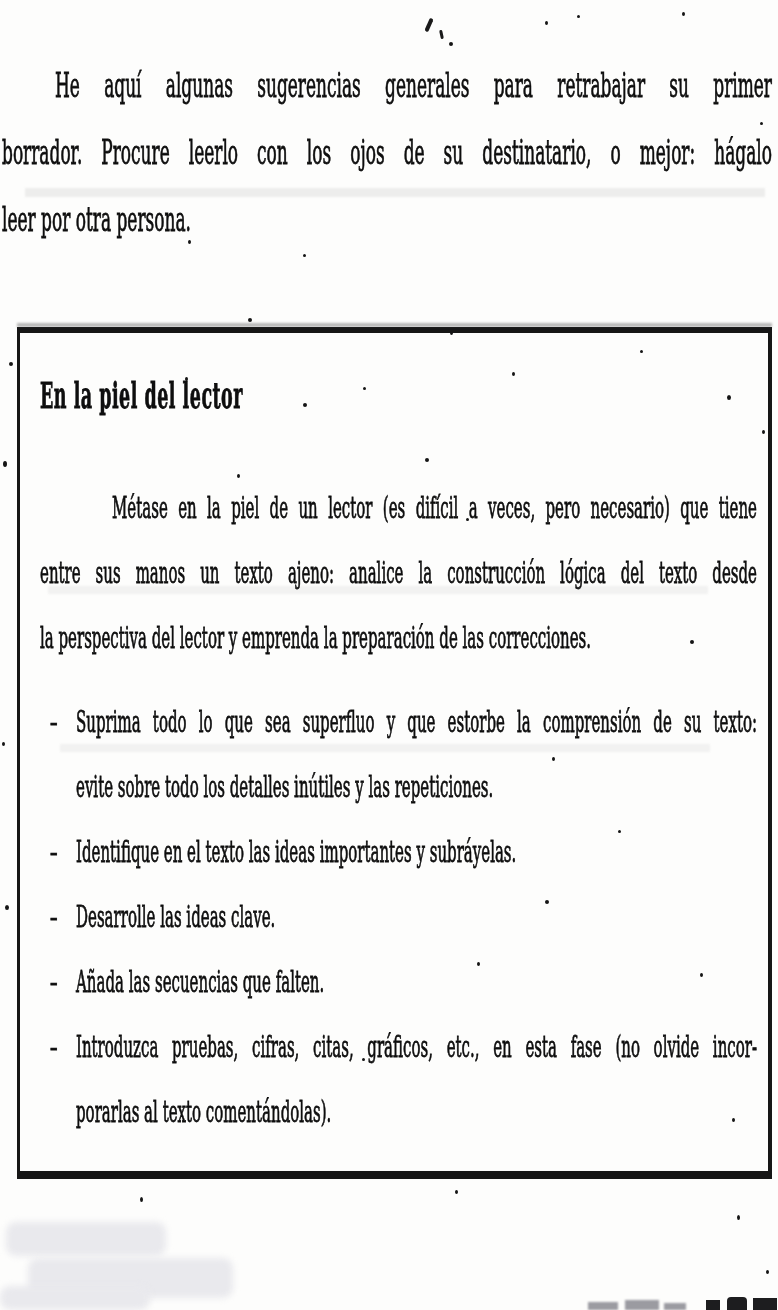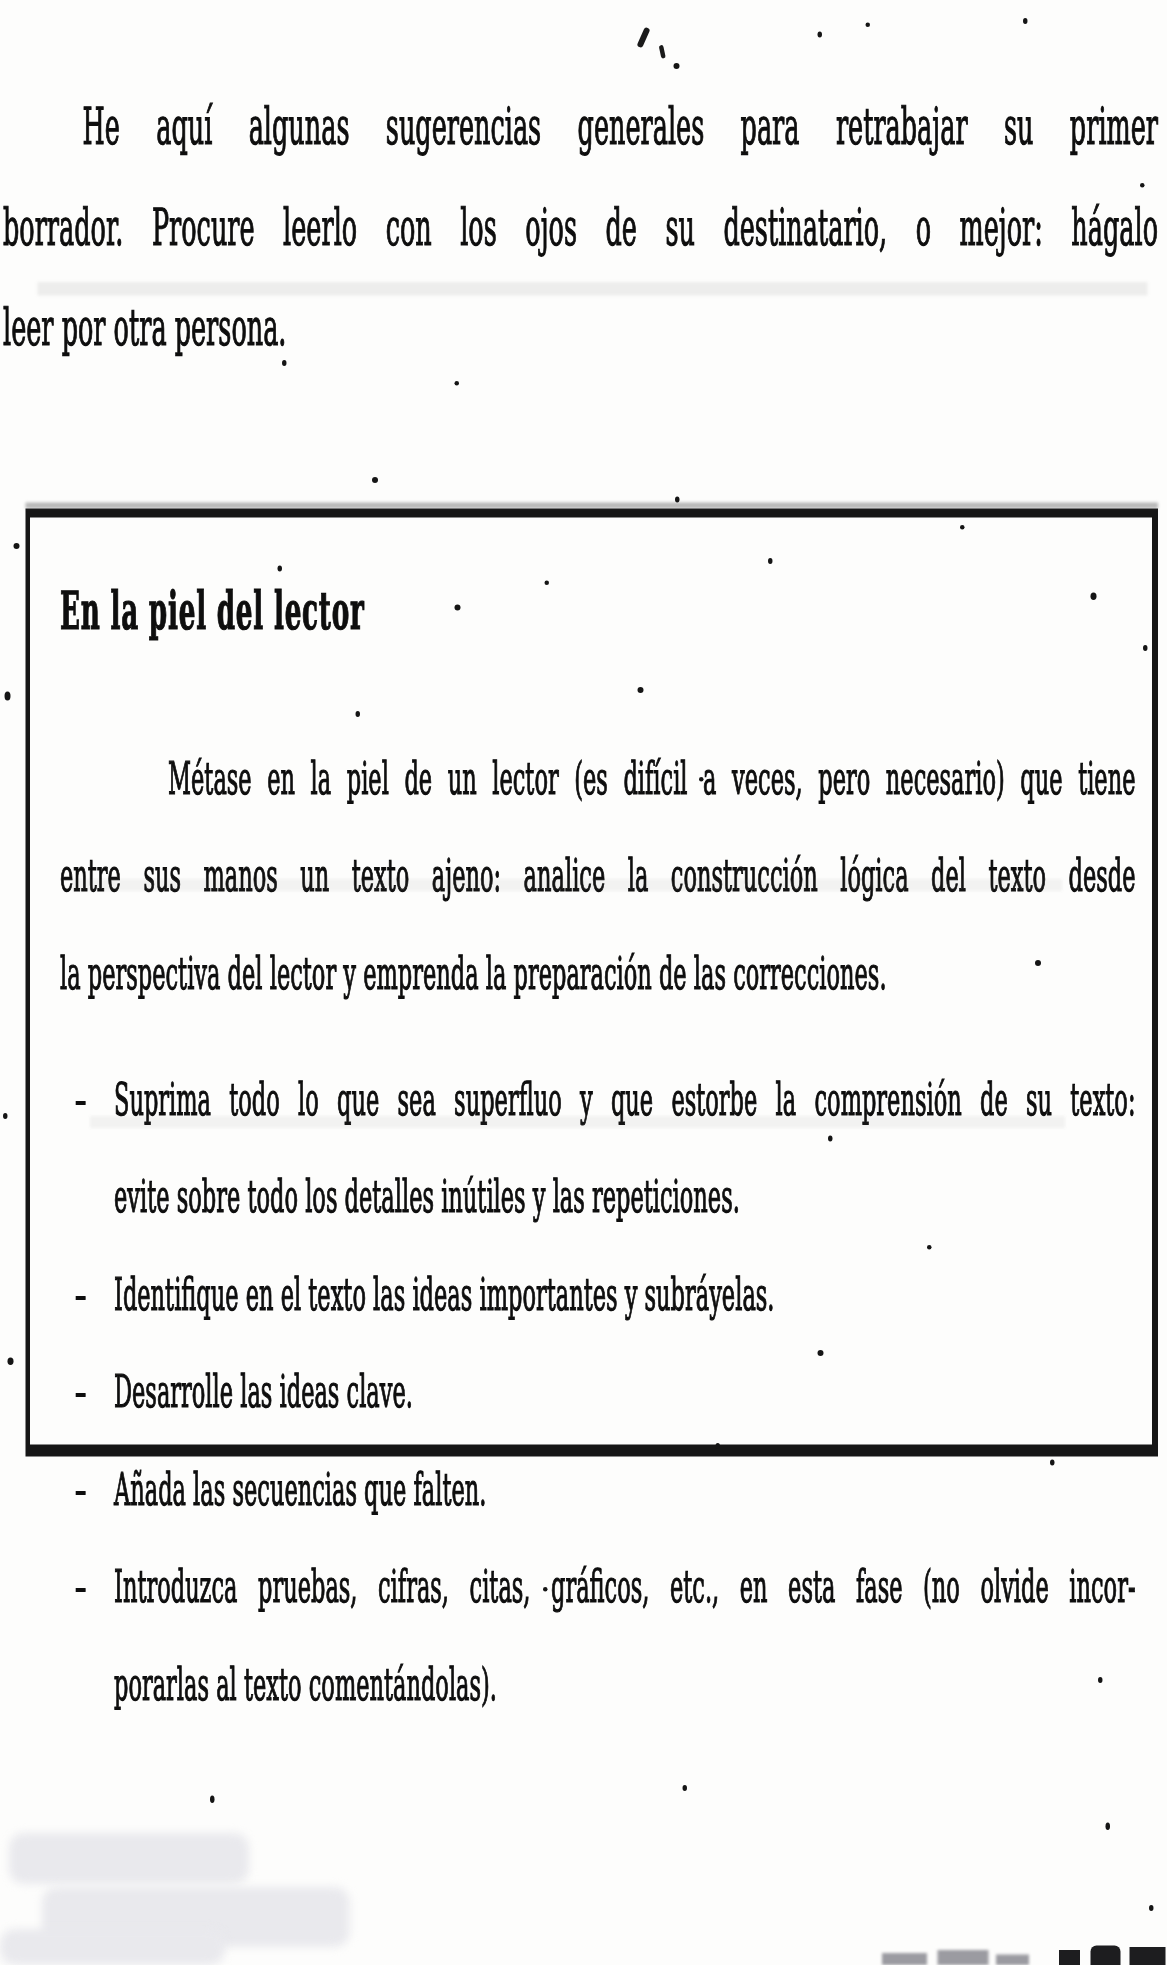--- a/index.html
+++ b/index.html
@@ -16,21 +16,21 @@
 
   
   .intro {
     position:absolute; left:2px; top:52px; width:1540px;
     font-size:34px; line-height:67px;
   }
   .intro .ind { text-indent:106px; }
 
   
   .box {
-    position:absolute; left:17px; top:339px; width:755px; height:632px;
+    position:absolute; left:17px; top:327px; width:755px; height:852px;
     box-sizing:border-box;
     border:solid #161616; border-width:6px 4px 8px 3px;
   }
   .box::before { 
     content:""; position:absolute; left:-3px; top:-10px; width:755px; height:4px;
     background:rgba(70,70,70,.38); filter:blur(1px);
   }
   .box-content {
     position:absolute; left:0; top:0; width:1434px;
     padding:30px 0 0 40px;

